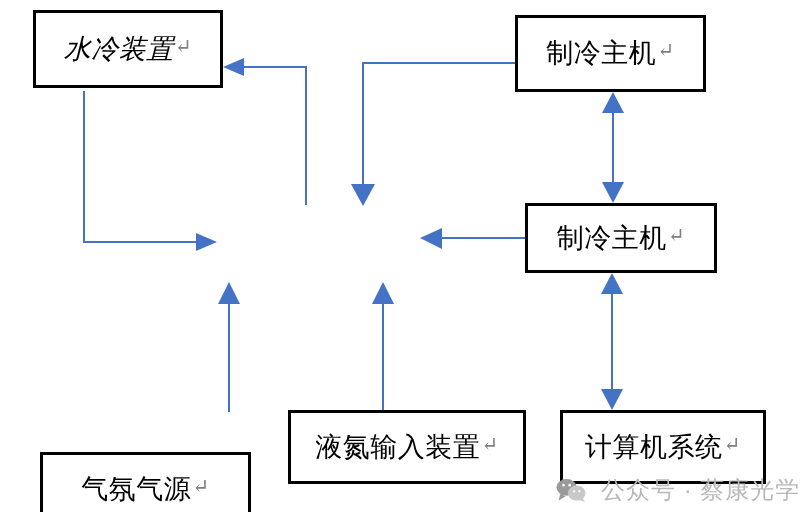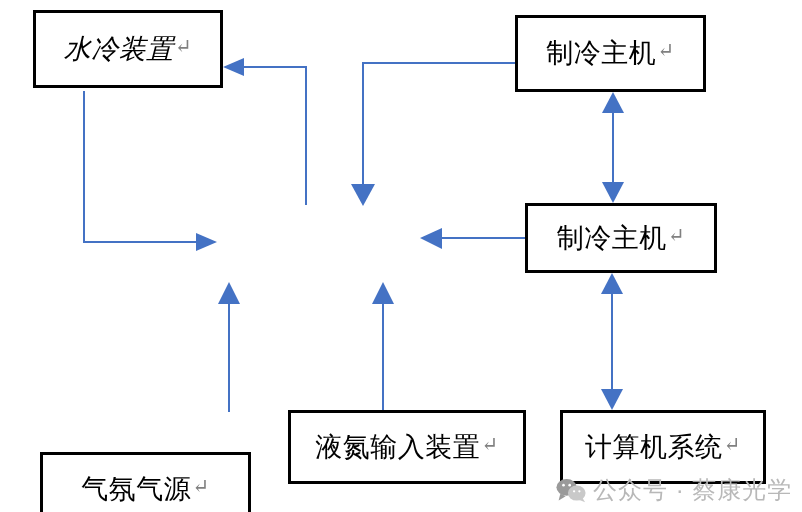--- a/index.html
+++ b/index.html
@@ -52,21 +52,21 @@
   #node-raman-stage        {left:210px;top:205px; width:210px; height:74px;}
   #node-temp-control       {left:525px;top:203px; width:192px; height:70px;}
   #node-atmosphere-gas     {left:40px; top:412px; width:211px; height:74px;margin-top:40px;}
   #node-liquid-nitrogen    {left:288px;top:410px; width:238px; height:74px;}
   #node-computer-system    {left:560px;top:410px; width:206px; height:74px;}
 
   
   #watermark{
     position:absolute;
     left:556px;top:474px;
-    display:flex;align-items:center;gap:7px;
+    display:flex;align-items:center;gap:15px;
     z-index:5;
     opacity:1;
   }
   #watermark .wm-text{
     font-family:"Liberation Sans","DejaVu Sans",sans-serif;
     font-size:24px;
     color:#b8b8b8;
     white-space:nowrap;
     letter-spacing:1px;
   }

